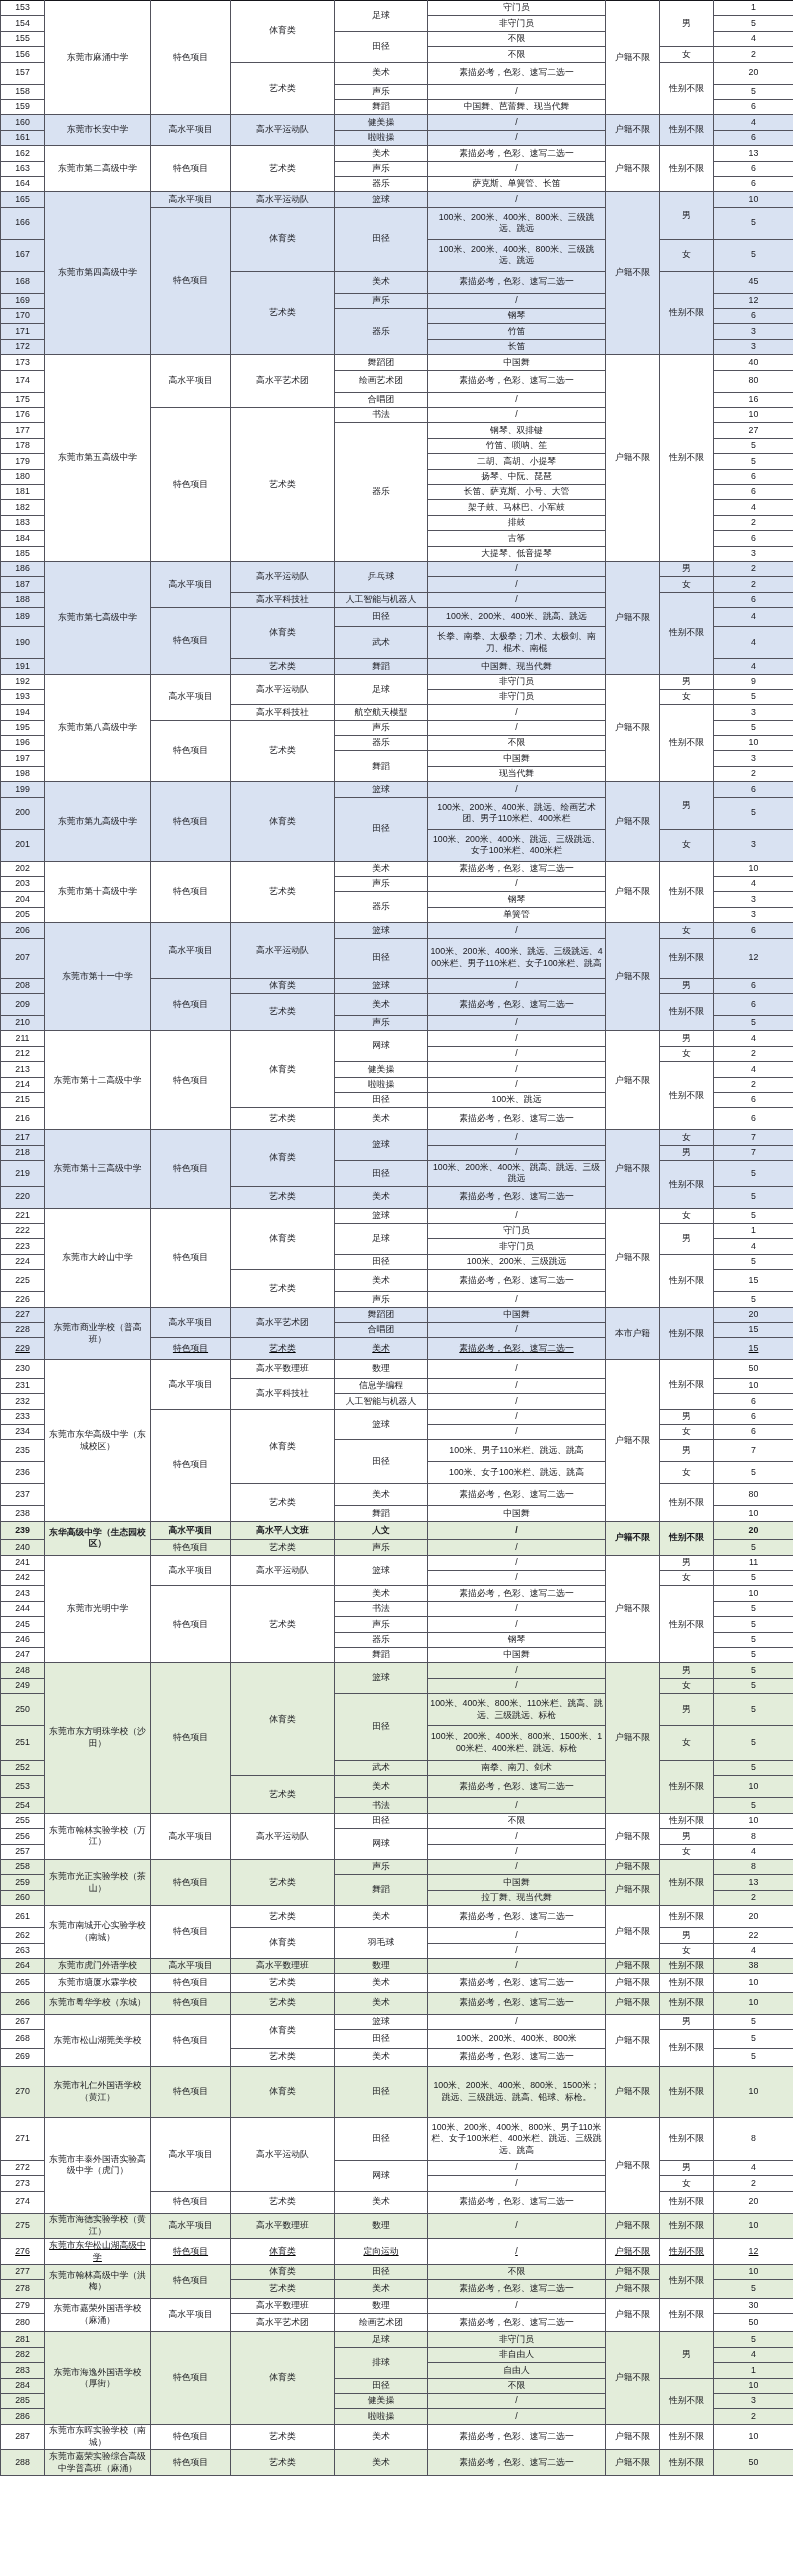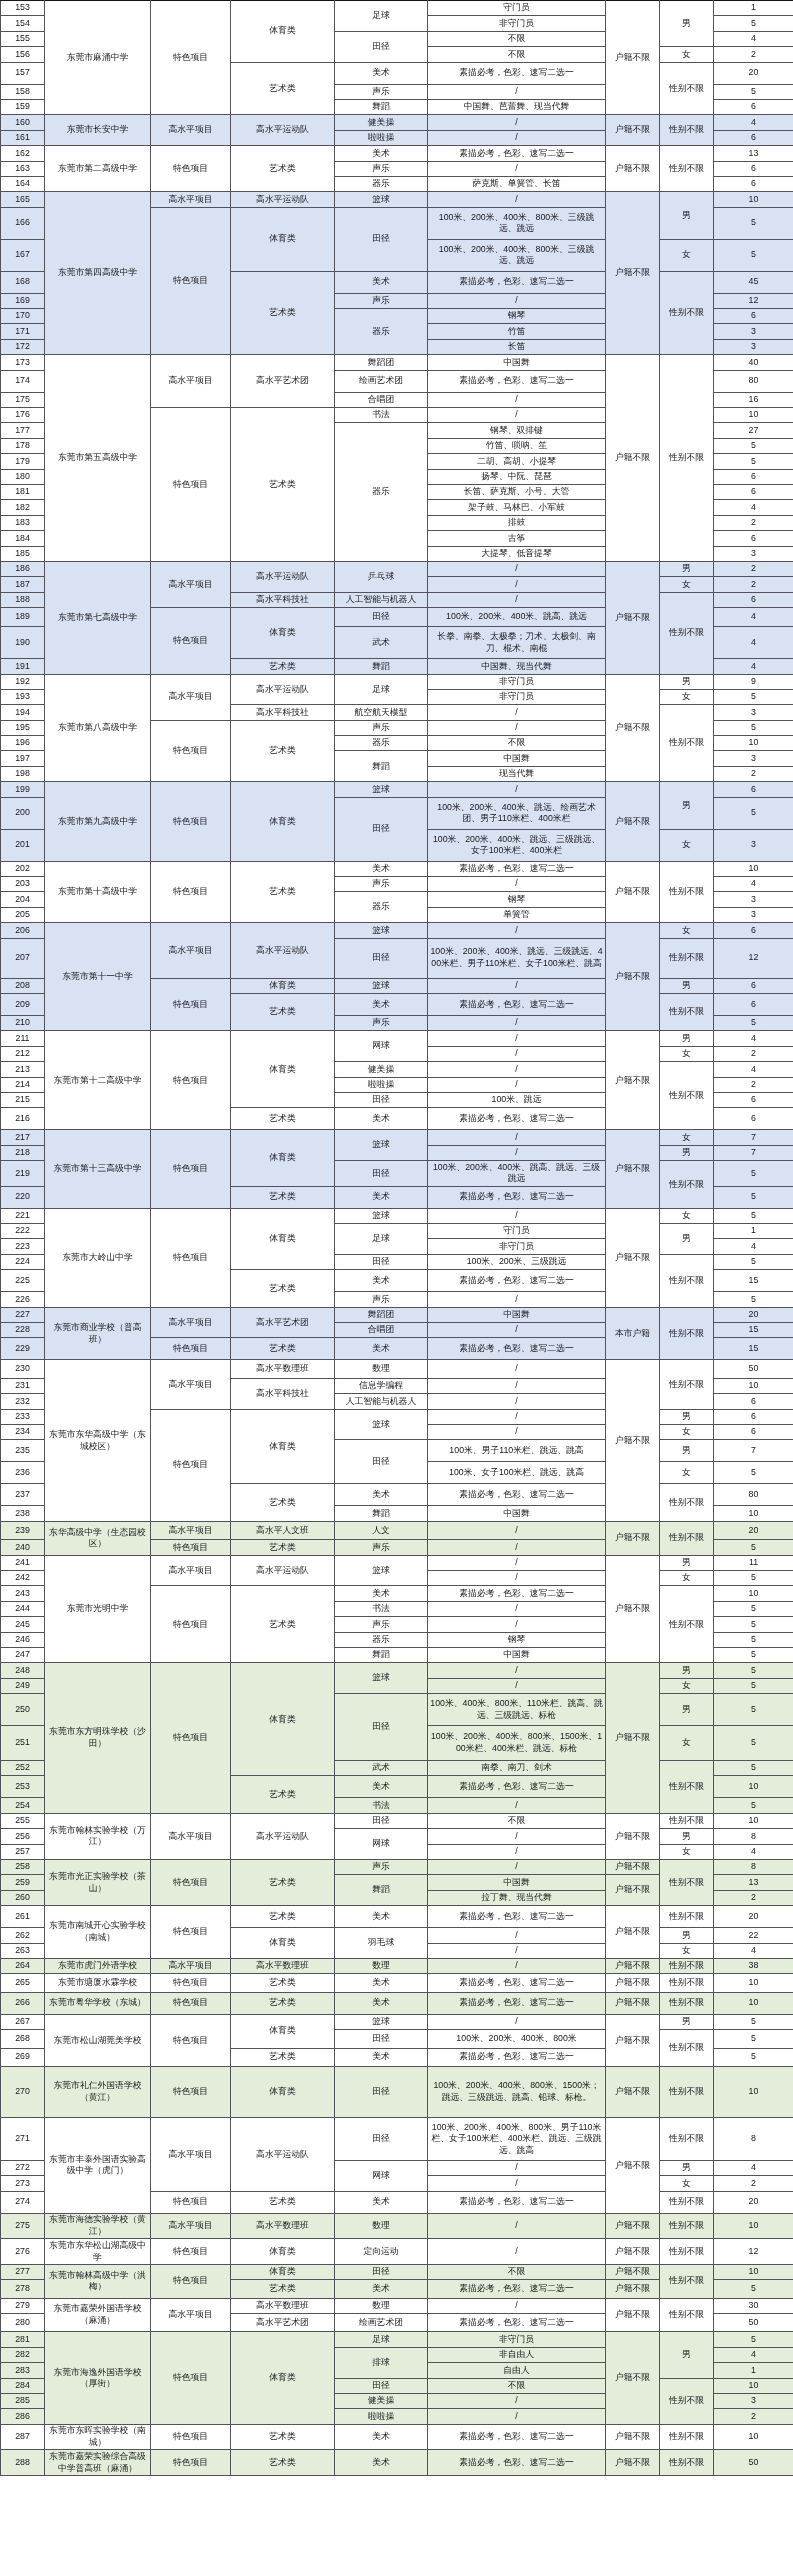--- a/index.html
+++ b/index.html
@@ -578,21 +578,21 @@
           <td rowspan="3" data-name="residence-cell">本市户籍</td>
           <td rowspan="3" data-name="gender-cell">性别不限</td>
           <td data-name="quota-cell">20</td>
         </tr>
         <tr class="bg-b" data-name="table-row">
           <td data-name="row-number-cell">228</td>
           <td data-name="sport-item-cell">合唱团</td>
           <td data-name="requirement-cell">/</td>
           <td data-name="quota-cell">15</td>
         </tr>
-        <tr class="bg-b" data-name="table-row" style="height: 22px;">
+        <tr class="bg-b" data-name="table-row" style="height: 22px; text-decoration: underline;">
           <td data-name="row-number-cell">229</td>
           <td data-name="program-type-cell">特色项目</td>
           <td data-name="program-category-cell">艺术类</td>
           <td data-name="sport-item-cell">美术</td>
           <td data-name="requirement-cell">素描必考，色彩、速写二选一</td>
           <td data-name="quota-cell">15</td>
         </tr>
         <tr class="bg-w block-start" data-name="table-row" style="height: 18.4px;">
           <td data-name="row-number-cell">230</td>
           <td rowspan="9" data-name="school-name-cell">东莞市东华高级中学（东城校区）</td>
@@ -652,21 +652,21 @@
           <td data-name="requirement-cell">素描必考，色彩、速写二选一</td>
           <td rowspan="2" data-name="gender-cell">性别不限</td>
           <td data-name="quota-cell">80</td>
         </tr>
         <tr class="bg-w" data-name="table-row">
           <td data-name="row-number-cell">238</td>
           <td data-name="sport-item-cell">舞蹈</td>
           <td data-name="requirement-cell">中国舞</td>
           <td data-name="quota-cell">10</td>
         </tr>
-        <tr class="bg-g block-start" data-name="table-row" style="height: 18.4px;">
+        <tr class="bg-g block-start" data-name="table-row" style="height: 18.4px; font-weight: bold;">
           <td data-name="row-number-cell">239</td>
           <td rowspan="2" data-name="school-name-cell">东华高级中学（生态园校区）</td>
           <td data-name="program-type-cell">高水平项目</td>
           <td data-name="program-category-cell">高水平人文班</td>
           <td data-name="sport-item-cell">人文</td>
           <td data-name="requirement-cell">/</td>
           <td rowspan="2" data-name="residence-cell">户籍不限</td>
           <td rowspan="2" data-name="gender-cell">性别不限</td>
           <td data-name="quota-cell">20</td>
         </tr>
@@ -956,21 +956,21 @@
           <td data-name="row-number-cell">275</td>
           <td data-name="school-name-cell">东莞市海德实验学校（黄江）</td>
           <td data-name="program-type-cell">高水平项目</td>
           <td data-name="program-category-cell">高水平数理班</td>
           <td data-name="sport-item-cell">数理</td>
           <td data-name="requirement-cell">/</td>
           <td data-name="residence-cell">户籍不限</td>
           <td data-name="gender-cell">性别不限</td>
           <td data-name="quota-cell">10</td>
         </tr>
-        <tr class="bg-w block-start" data-name="table-row" style="height: 18.4px;">
+        <tr class="bg-w block-start" data-name="table-row" style="height: 18.4px; text-decoration: underline;">
           <td data-name="row-number-cell">276</td>
           <td data-name="school-name-cell">东莞市东华松山湖高级中学</td>
           <td data-name="program-type-cell">特色项目</td>
           <td data-name="program-category-cell">体育类</td>
           <td data-name="sport-item-cell">定向运动</td>
           <td data-name="requirement-cell">/</td>
           <td data-name="residence-cell">户籍不限</td>
           <td data-name="gender-cell">性别不限</td>
           <td data-name="quota-cell">12</td>
         </tr>

